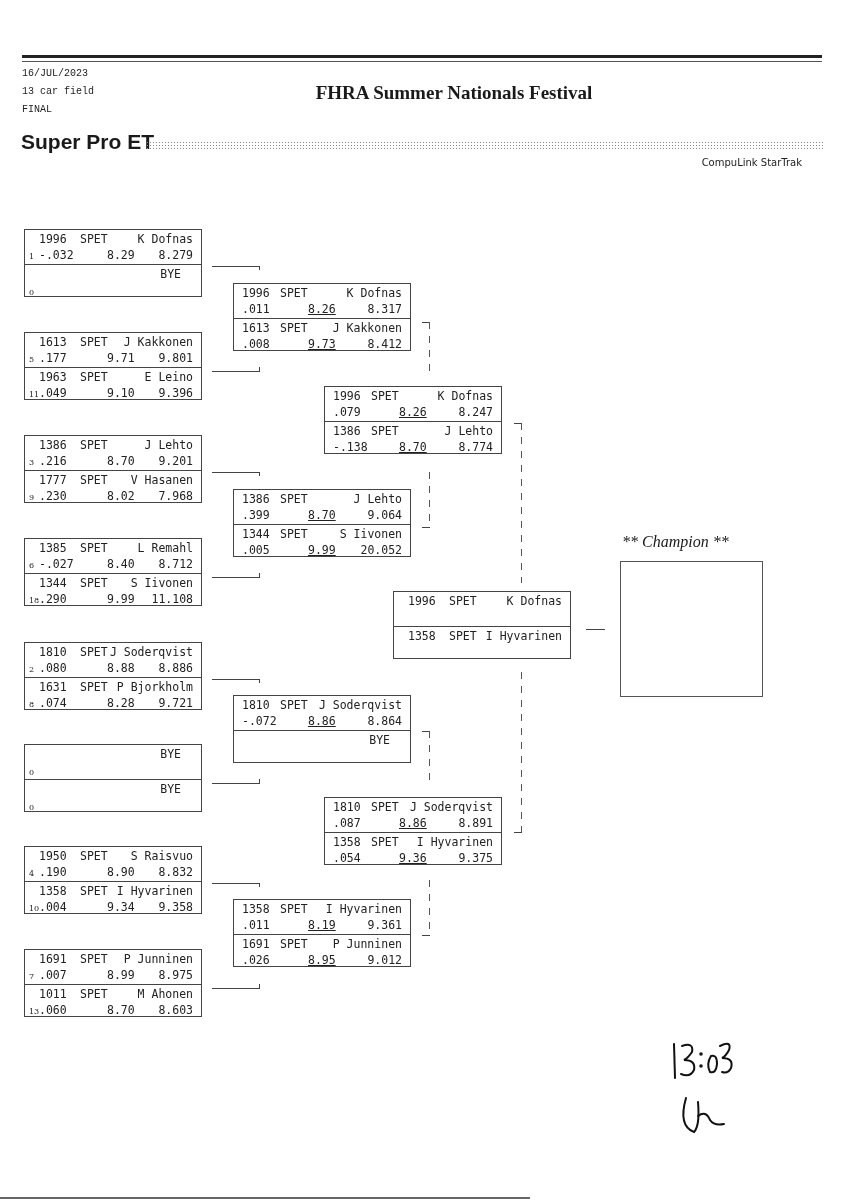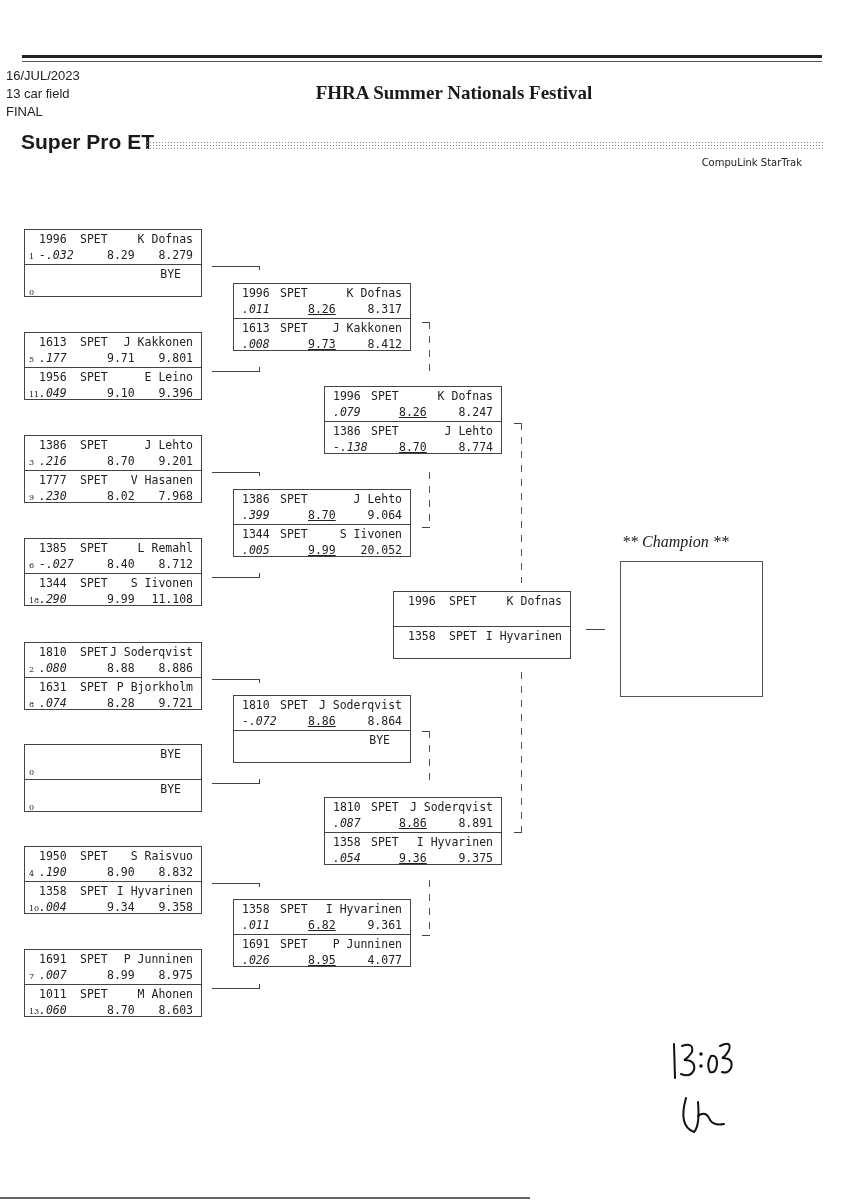--- a/index.html
+++ b/index.html
@@ -1,38 +1,38 @@
 <!DOCTYPE html>
 <html><head>
 <meta charset="utf-8">
 <style>
   html, body { margin:0; padding:0; background:#fff; }
   body { width:848px; height:1200px; position:relative; overflow:hidden; color:#1a1a1a; }
   .abs { position:absolute; }
   .rule-thick { left:22px; width:800px; top:55px; height:3px; background:#222; }
   .rule-thin { left:22px; width:800px; top:61px; height:1px; background:#555; }
-  .meta { left:6px; font-family:Liberation Sans, sans-serif; font-size:13px; color:#222; }
+  .meta { left:22px; font-family:Liberation Mono, monospace; font-size:10px; color:#222; }
   .event-title { left:0; width:848px; top:82px; text-align:center; font-family:"Liberation Serif", serif; font-weight:bold; font-size:19px; padding-left:60px; box-sizing:border-box; }
   .class-title { left:21px; top:130px; font-family:Liberation Sans, sans-serif; font-weight:bold; font-size:21px;text-align:center; }
   .dots { left:146px; top:141px; width:677px; height:9px;
     background-image: radial-gradient(#888 0.6px, transparent 0.9px);
     background-size: 3px 3px; }
   .brand { right:46px; top:157px; font-family:"DejaVu Sans", sans-serif; font-size:10px; color:#222; }
 
   .box { position:absolute; width:178px; height:68px; border:1px solid #444; box-sizing:border-box;
     font-family:"DejaVu Sans Mono", monospace; font-size:11.5px; color:#222; }
   .half { position:relative; height:34px; }
   .half + .half { border-top:1px solid #444; }
   .row { position:absolute; left:0; right:0; height:16px; line-height:16px; }
   .r1 { top:1px; } .r2 { top:17px; }
   .car { position:absolute; left:14px; }
   .cls { position:absolute; left:55px; }
   .name { position:absolute; right:8px; text-align:left; }
   .seed { position:absolute; left:4px; font-family:"DejaVu Serif", serif; font-size:8px; top:2px; }
-  .rt { position:absolute; left:14px;font-style:italic; }
+  .rt { position:absolute; left:14px; }
   .dial { position:absolute; left:82px; }
   .et { position:absolute; right:8px; }
   .bye { position:absolute; right:20px; }
   .box.r2b .car { left:8px; } .box.r2b .cls { left:46px; }
   .box.r2b .rt { left:8px; }
   .box.r2b .dial { left:74px;text-decoration:underline; }
 
   .ln { position:absolute; background:#444; }
   .dash { position:absolute; width:1px; background:repeating-linear-gradient(#555 0 7px, transparent 7px 14px); }
 
@@ -86,21 +86,21 @@
         </div>
         <div class="row r2">
           <span class="rt">.177</span>
           <span class="dial">9.71</span>
           <span class="et">9.801</span>
           <span class="seed">5</span>
         </div>
       </div>
       <div class="half">
         <div class="row r1">
-          <span class="car">1956</span>
+          <span class="car">1963</span>
           <span class="cls">SPET</span>
           <span class="name">E Leino</span>
         </div>
         <div class="row r2">
           <span class="rt">.049</span>
           <span class="dial">9.10</span>
           <span class="et">9.396</span>
           <span class="seed">11</span>
         </div>
       </div>
@@ -353,34 +353,34 @@
     </div>
     <div class="box r2b" style="left: 233px; top: 899px;">
       <div class="half">
         <div class="row r1">
           <span class="car">1358</span>
           <span class="cls">SPET</span>
           <span class="name">I Hyvarinen</span>
         </div>
         <div class="row r2">
           <span class="rt">.011</span>
-          <span class="dial">6.82</span>
+          <span class="dial">8.19</span>
           <span class="et">9.361</span>
         </div>
       </div>
       <div class="half">
         <div class="row r1">
           <span class="car">1691</span>
           <span class="cls">SPET</span>
           <span class="name">P Junninen</span>
         </div>
         <div class="row r2">
           <span class="rt">.026</span>
           <span class="dial">8.95</span>
-          <span class="et">4.077</span>
+          <span class="et">9.012</span>
         </div>
       </div>
     </div>
     <div class="ln" style="left: 422px; top: 322px; width: 8px; height: 1px;"></div>
     <div class="dash" style="left: 429px; top: 322px; height: 55px;"></div>
     <div class="ln" style="left: 422px; top: 527px; width: 8px; height: 1px;"></div>
     <div class="dash" style="left: 429px; top: 472px; height: 55px;"></div>
     <div class="ln" style="left: 422px; top: 731px; width: 8px; height: 1px;"></div>
     <div class="dash" style="left: 429px; top: 731px; height: 55px;"></div>
     <div class="ln" style="left: 422px; top: 935px; width: 8px; height: 1px;"></div>

